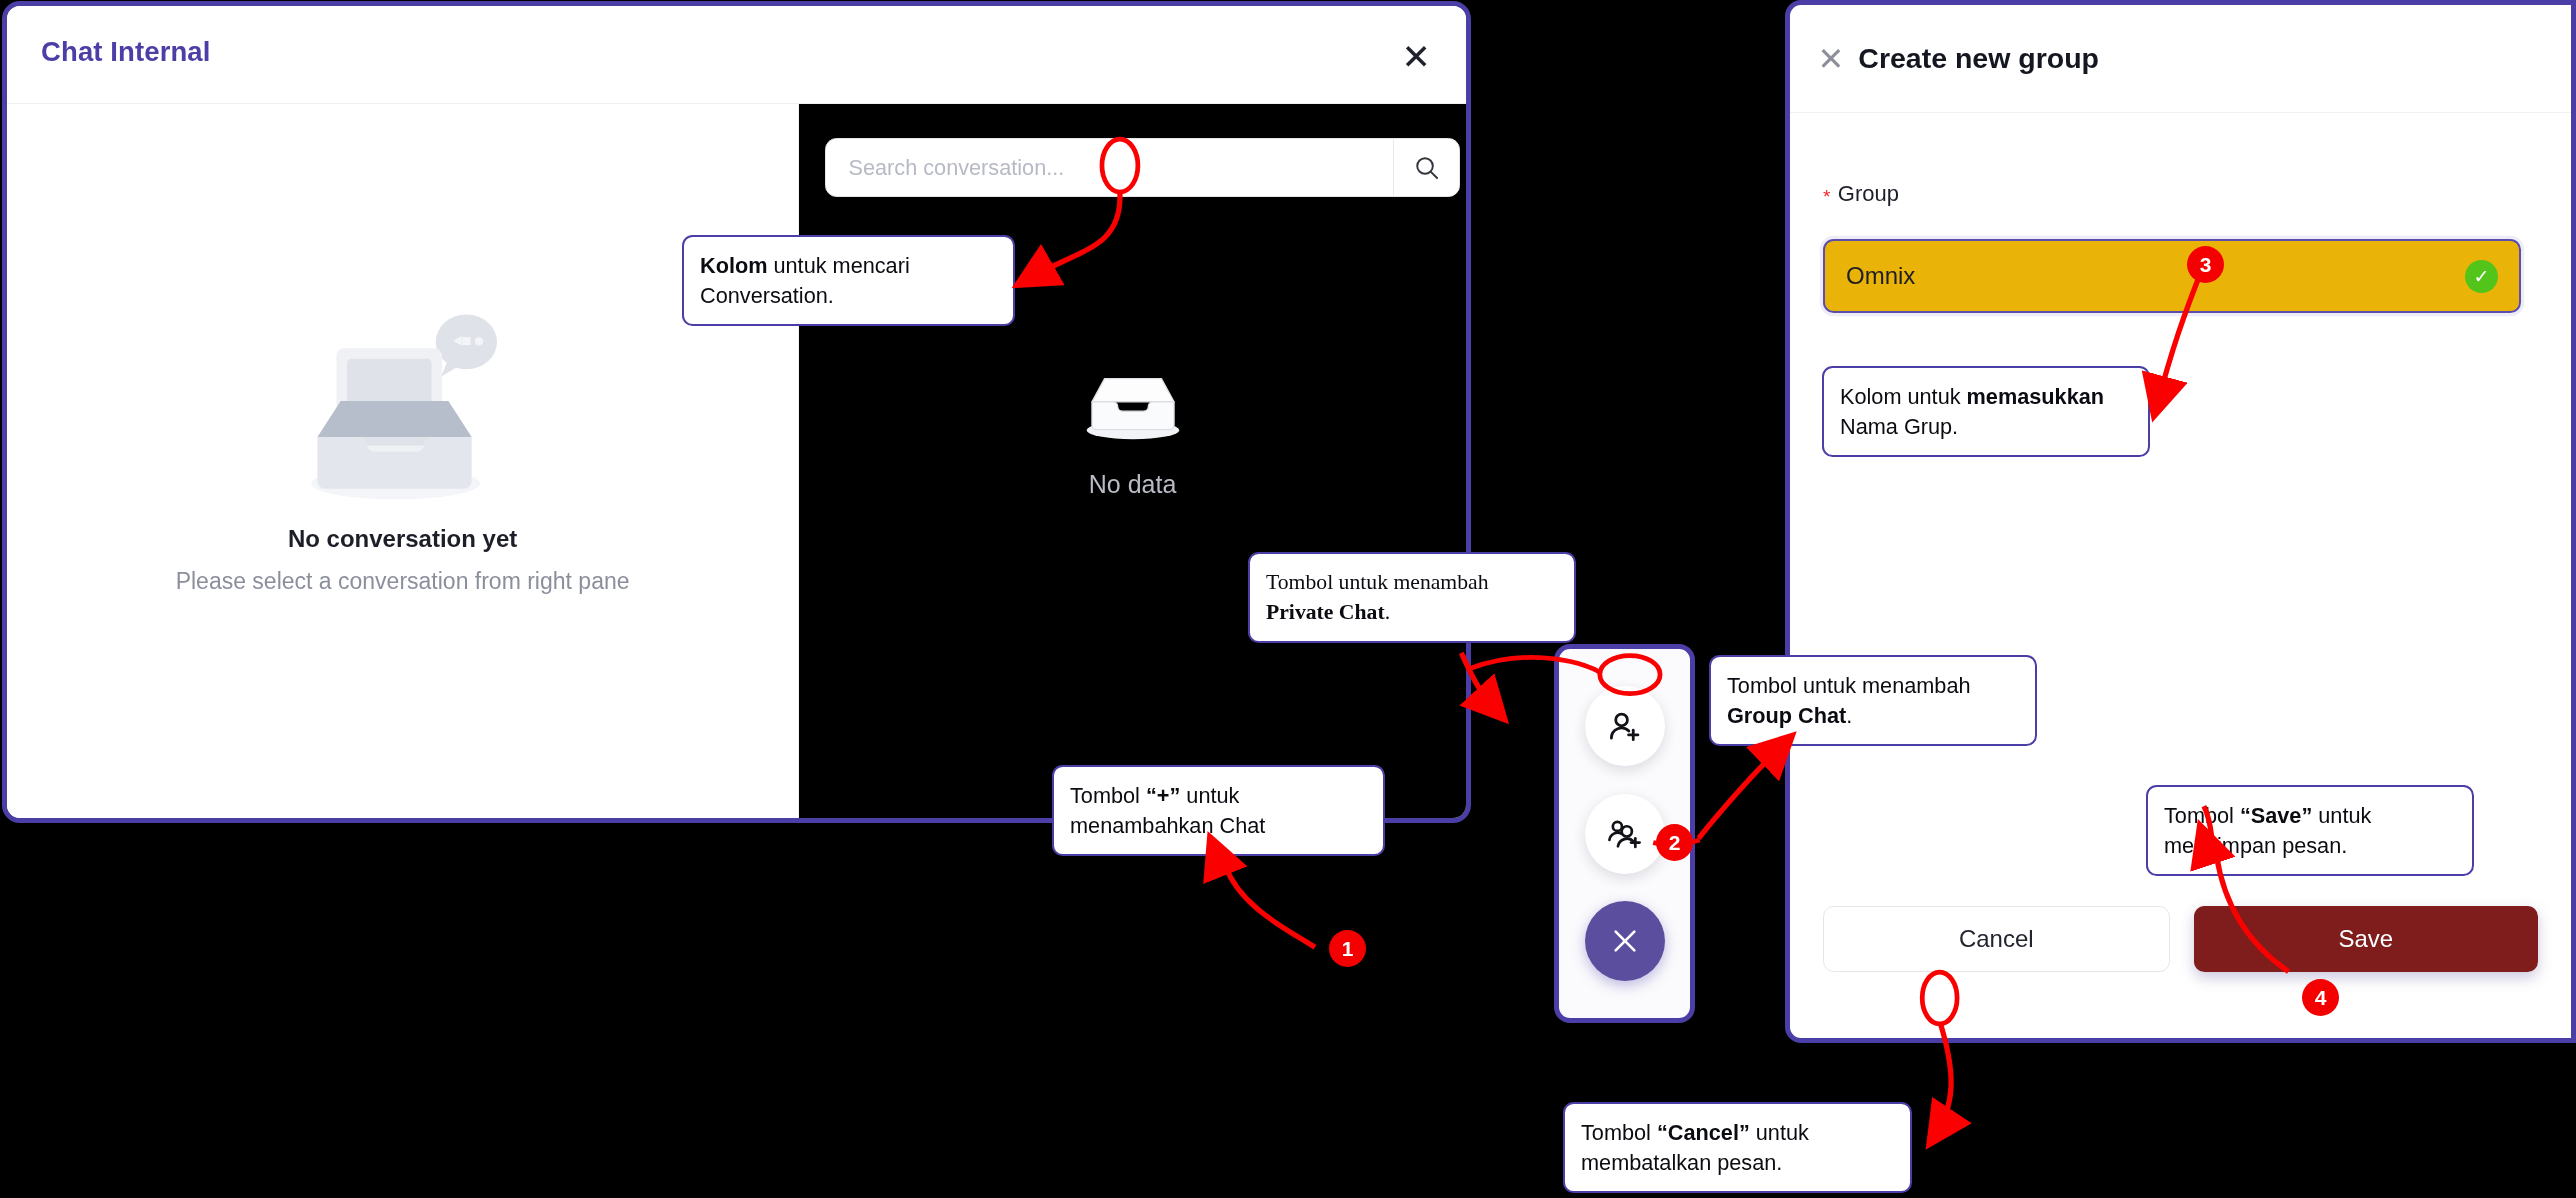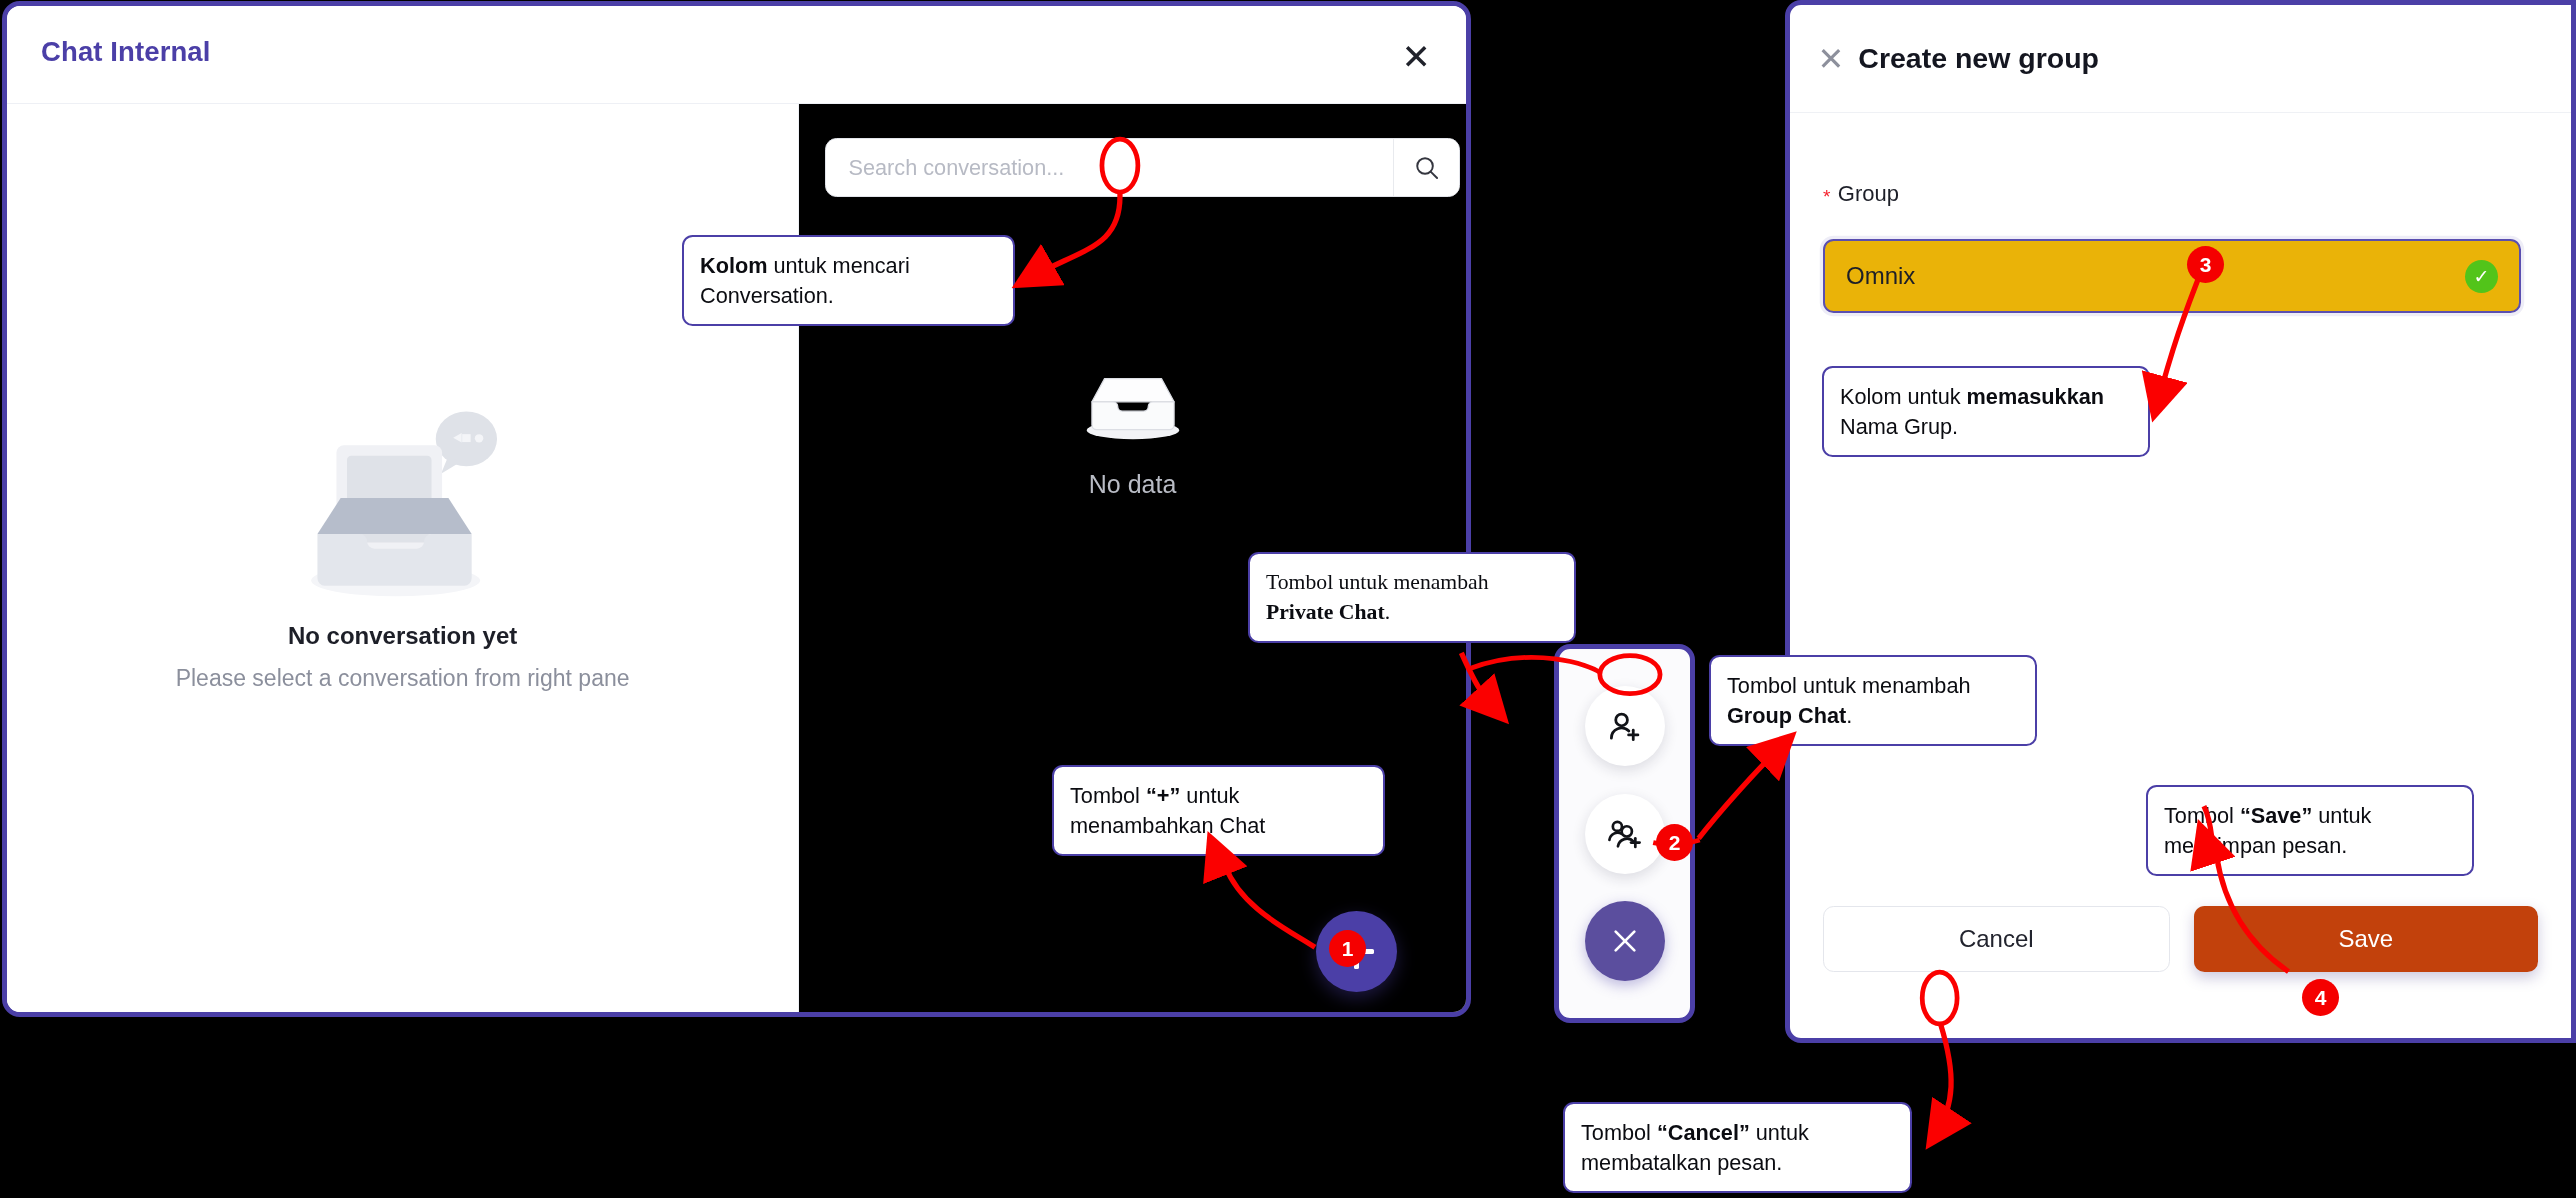--- a/index.html
+++ b/index.html
@@ -6,21 +6,21 @@
   html, body {
     width: 2576px; height: 1199px;
     background: #000000;
     font-family: "Liberation Sans", sans-serif;
     overflow: hidden;
   }
   #stage { position: relative; width: 2576px; height: 1199px; background:#000; }
 
   
   .chat-window{
-    position:absolute; left:2.1px; top:1.1px; width:1469px; height:1016px;
+    position:absolute; left:2.1px; top:1.1px; width:1469px; height:822px;
     background:#ffffff; border:5.3px solid #4b3fa7; border-radius:18px;
     overflow:hidden;
   }
   .chat-header{
     position:absolute; left:0; top:0; width:100%; height:98px;
     border-bottom:1.6px solid #eef0f5; background:#fff;
   }
   .chat-title{
     position:absolute; left:34px; top:30px;
     font-size:27.5px; font-weight:bold; color:#4b3fa7; letter-spacing:0.1px;
@@ -133,21 +133,21 @@
 
   .gp-footer{
     position:absolute; left:0; right:0; bottom:0; height:132px;
     display:flex; align-items:flex-start; padding:0 33px; gap:24px;
   }
   .btn{
     flex:1; height:66px; border-radius:10.6px; display:flex; align-items:center;
     justify-content:center; font-size:24px; cursor:pointer;
   }
   .btn-cancel{ background:#fff; border:1.6px solid #e4e6ec; color:#22242e; }
-  .btn-save{ background:#c2410c; color:#ffffff; box-shadow:0 5.3px 13.7px rgba(60,49,132,.26); }
+  .btn-save{ background:#7f1d1d; color:#ffffff; box-shadow:0 5.3px 13.7px rgba(60,49,132,.26); }
 
   
   .callout{
     position:absolute; background:#ffffff; border:2.6px solid #4b3fa7;
     border-radius:10.6px; padding:13.7px 16px;
     font-size:21.7px; line-height:1.38; color:#0b0c11;
     z-index:40;
   }
   .callout b{ font-weight:bold; }
 

